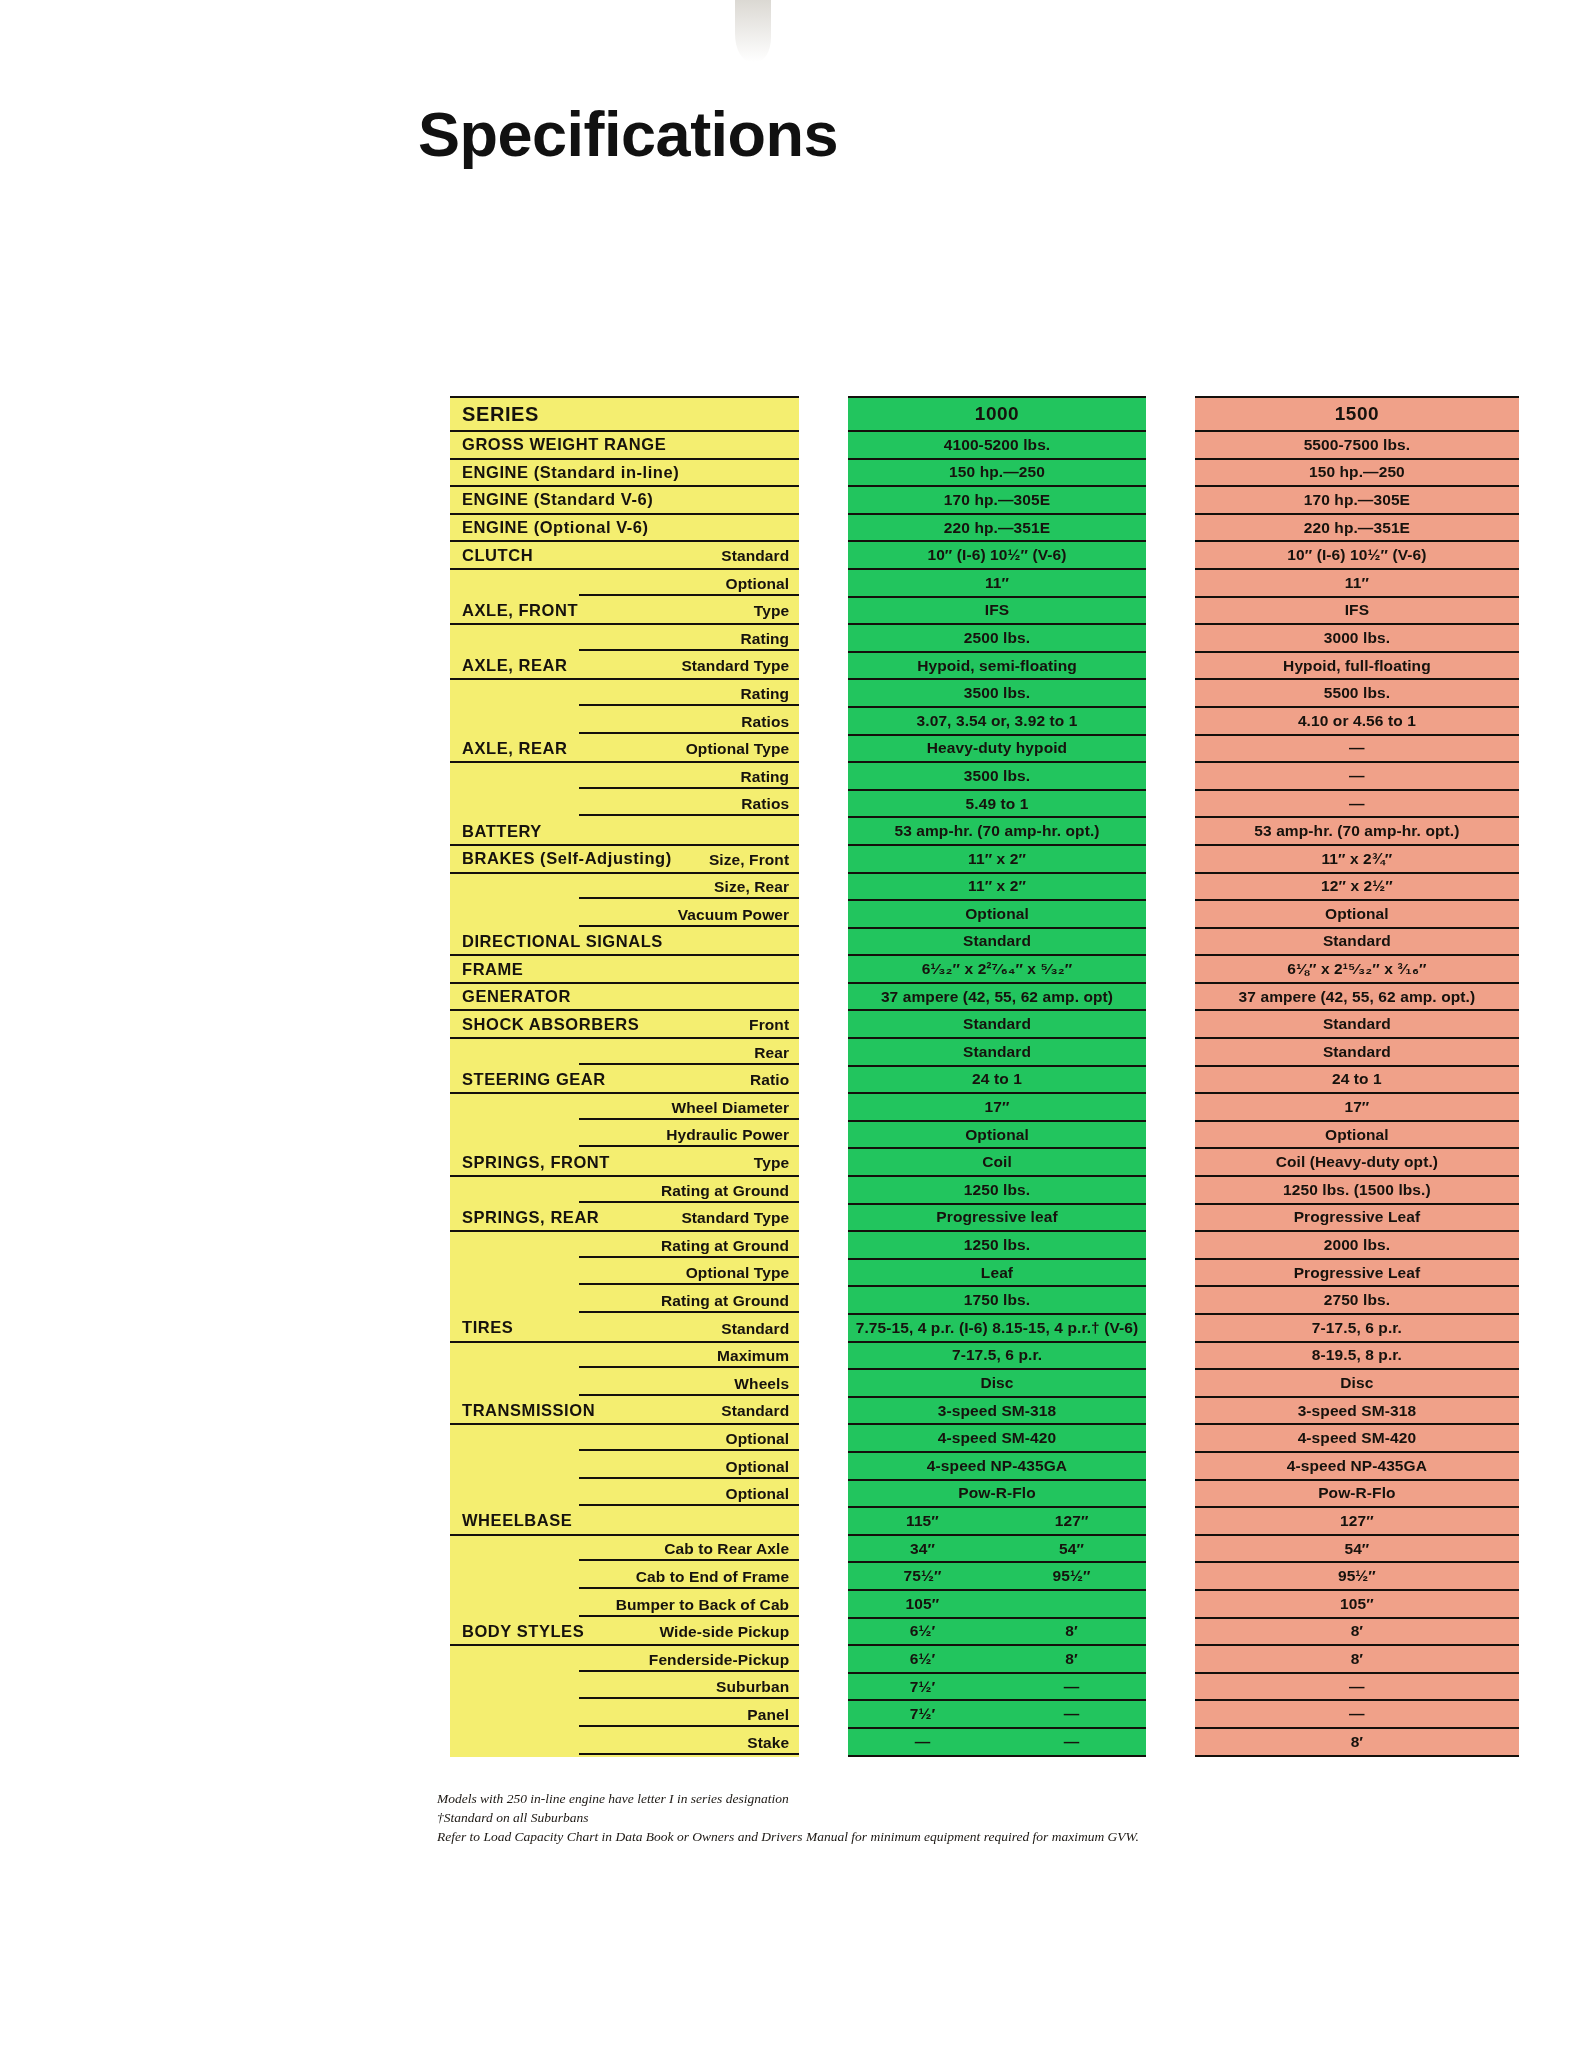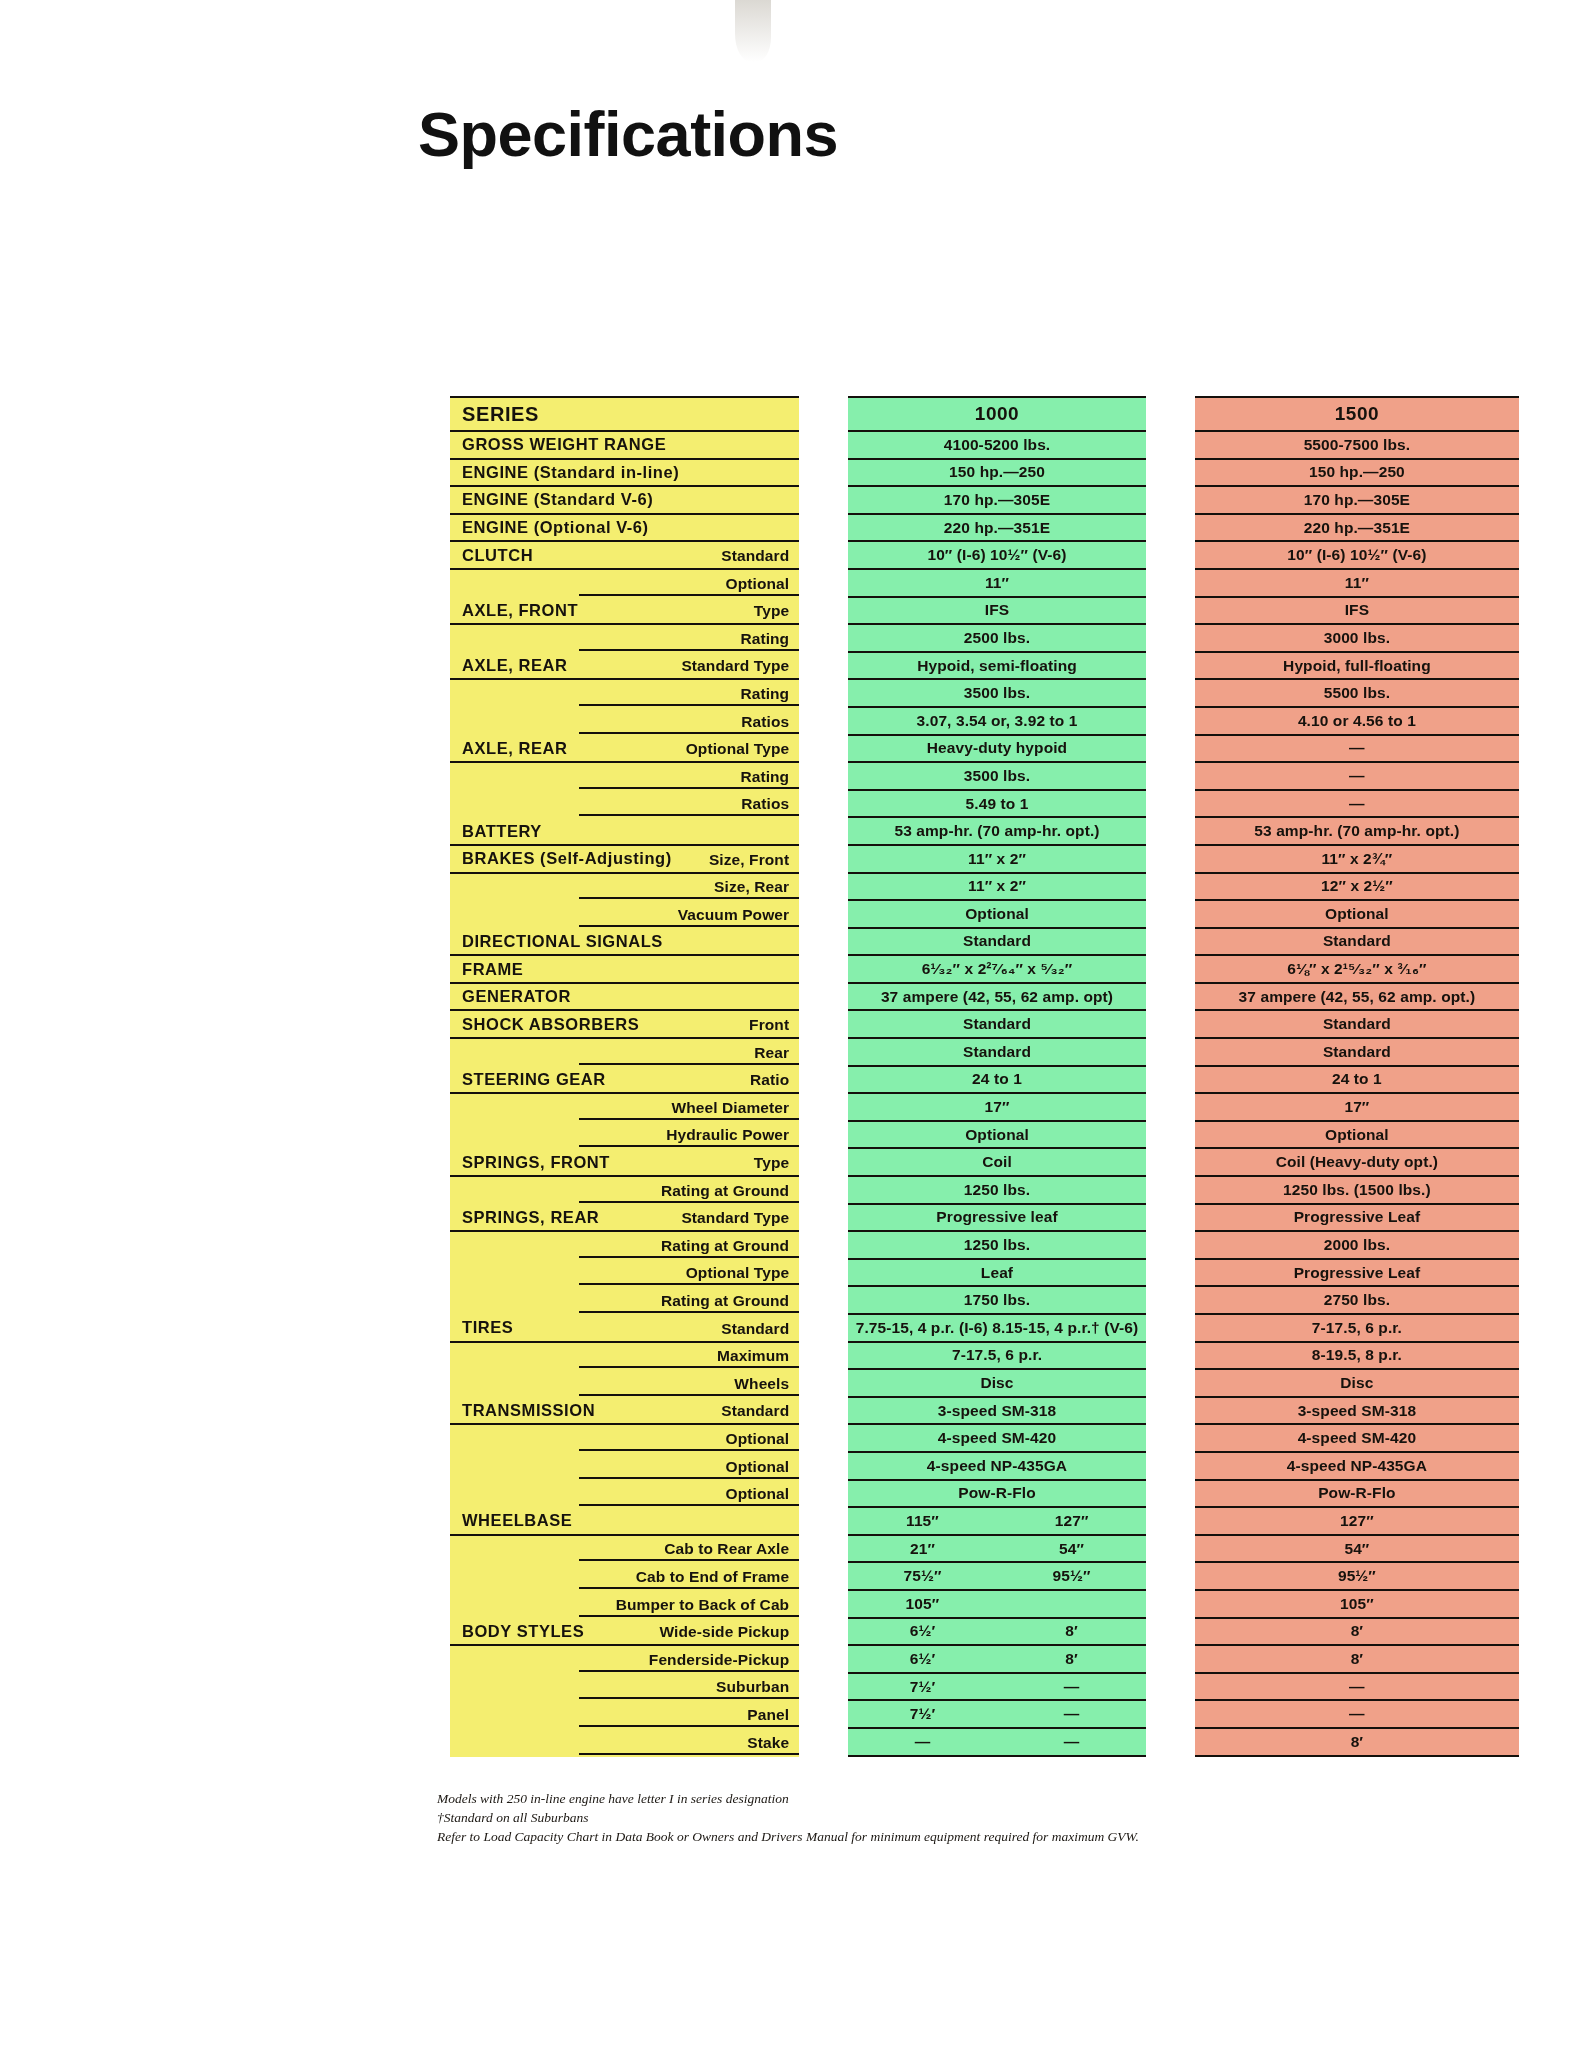--- a/index.html
+++ b/index.html
@@ -46,21 +46,21 @@
     width: 1085px;
     display: flex;
     gap: 0px;
   }
   .col {
     box-sizing: border-box;
     margin-left: 16px;
   }
   .col-label   { width: 377px; background: #f4ee70; }
   .col-spacer  { width: 18px; background: #ffffff; }
-  .col-1000    { width: 322px; background: #86efac; }
+  .col-1000    { width: 322px; background: #22c55e; }
   .col-1500    { width: 350px; background: #f0a189; }
 
   .row {
     box-sizing: border-box;
     height: 27.6px;
     border-bottom: 2px solid #14100c;
     display: flex;
     align-items: center;
     position: relative;
   }
@@ -452,21 +452,21 @@
         <div class="val">Pow-R-Flo</div>
       </div>
       <div class="row">
         <div class="val split">
           <span>115″</span>
           <span>127″</span>
         </div>
       </div>
       <div class="row">
         <div class="val split">
-          <span>21″</span>
+          <span>34″</span>
           <span>54″</span>
         </div>
       </div>
       <div class="row">
         <div class="val split">
           <span>75½″</span>
           <span>95½″</span>
         </div>
       </div>
       <div class="row">

